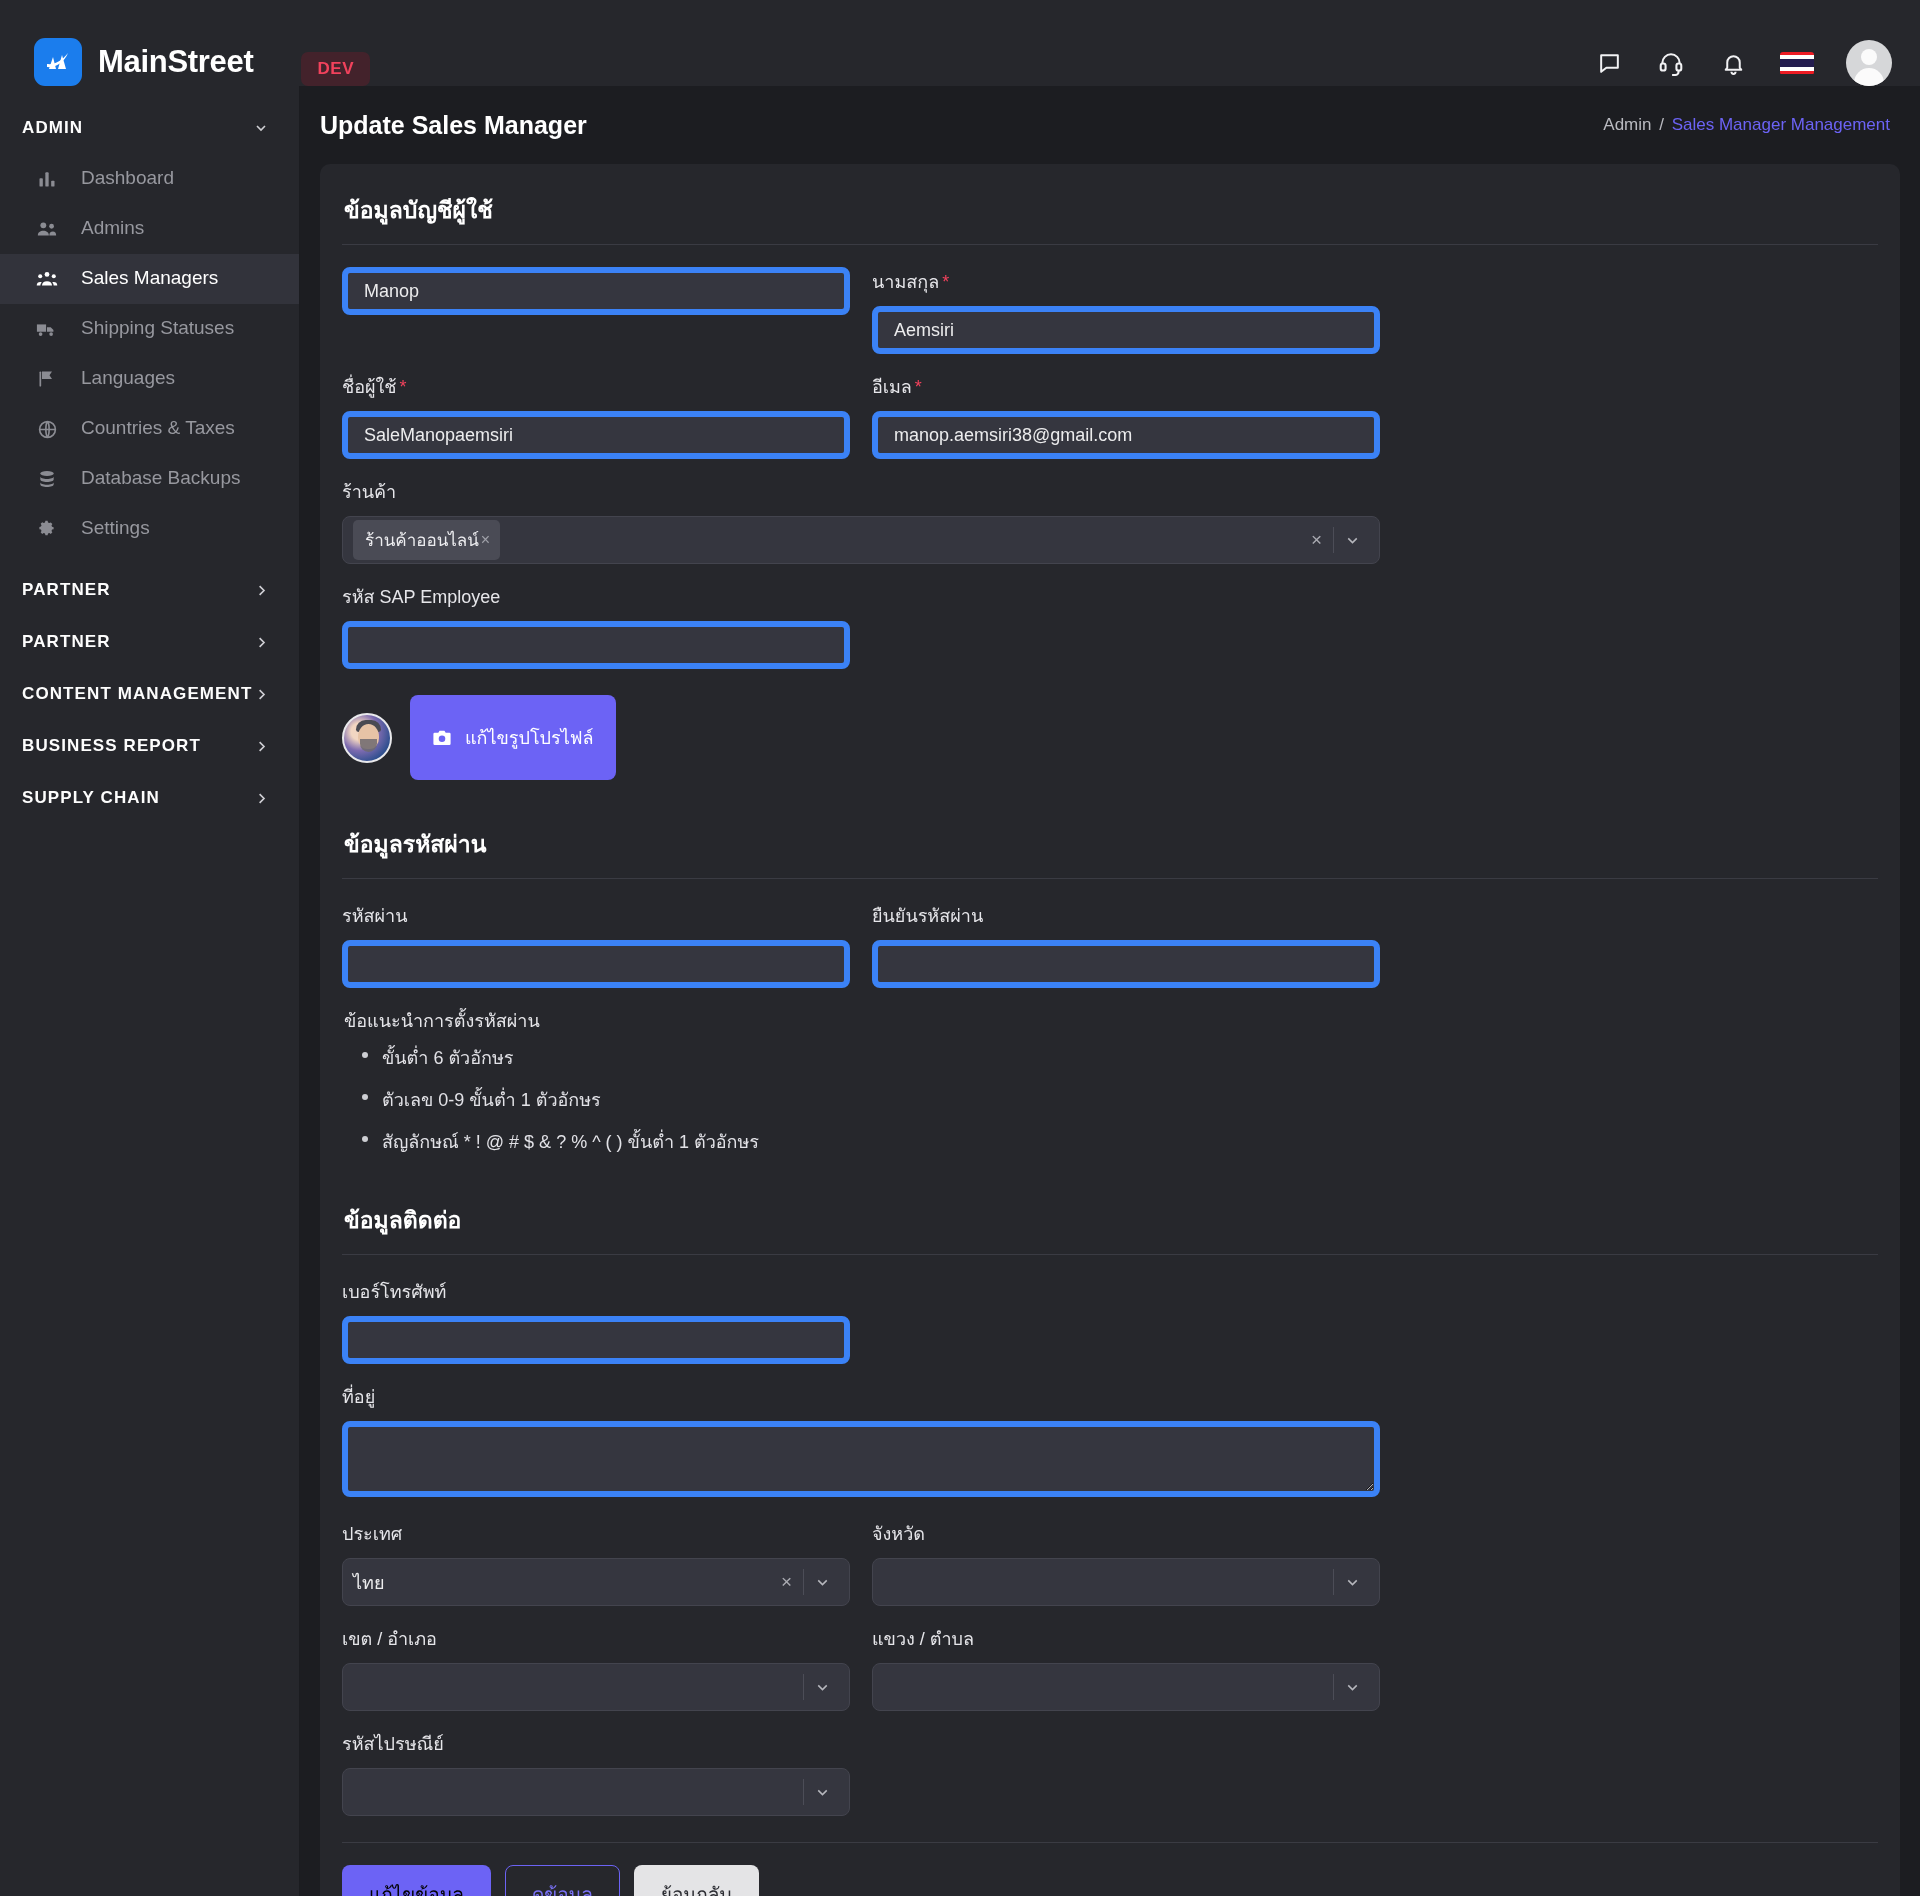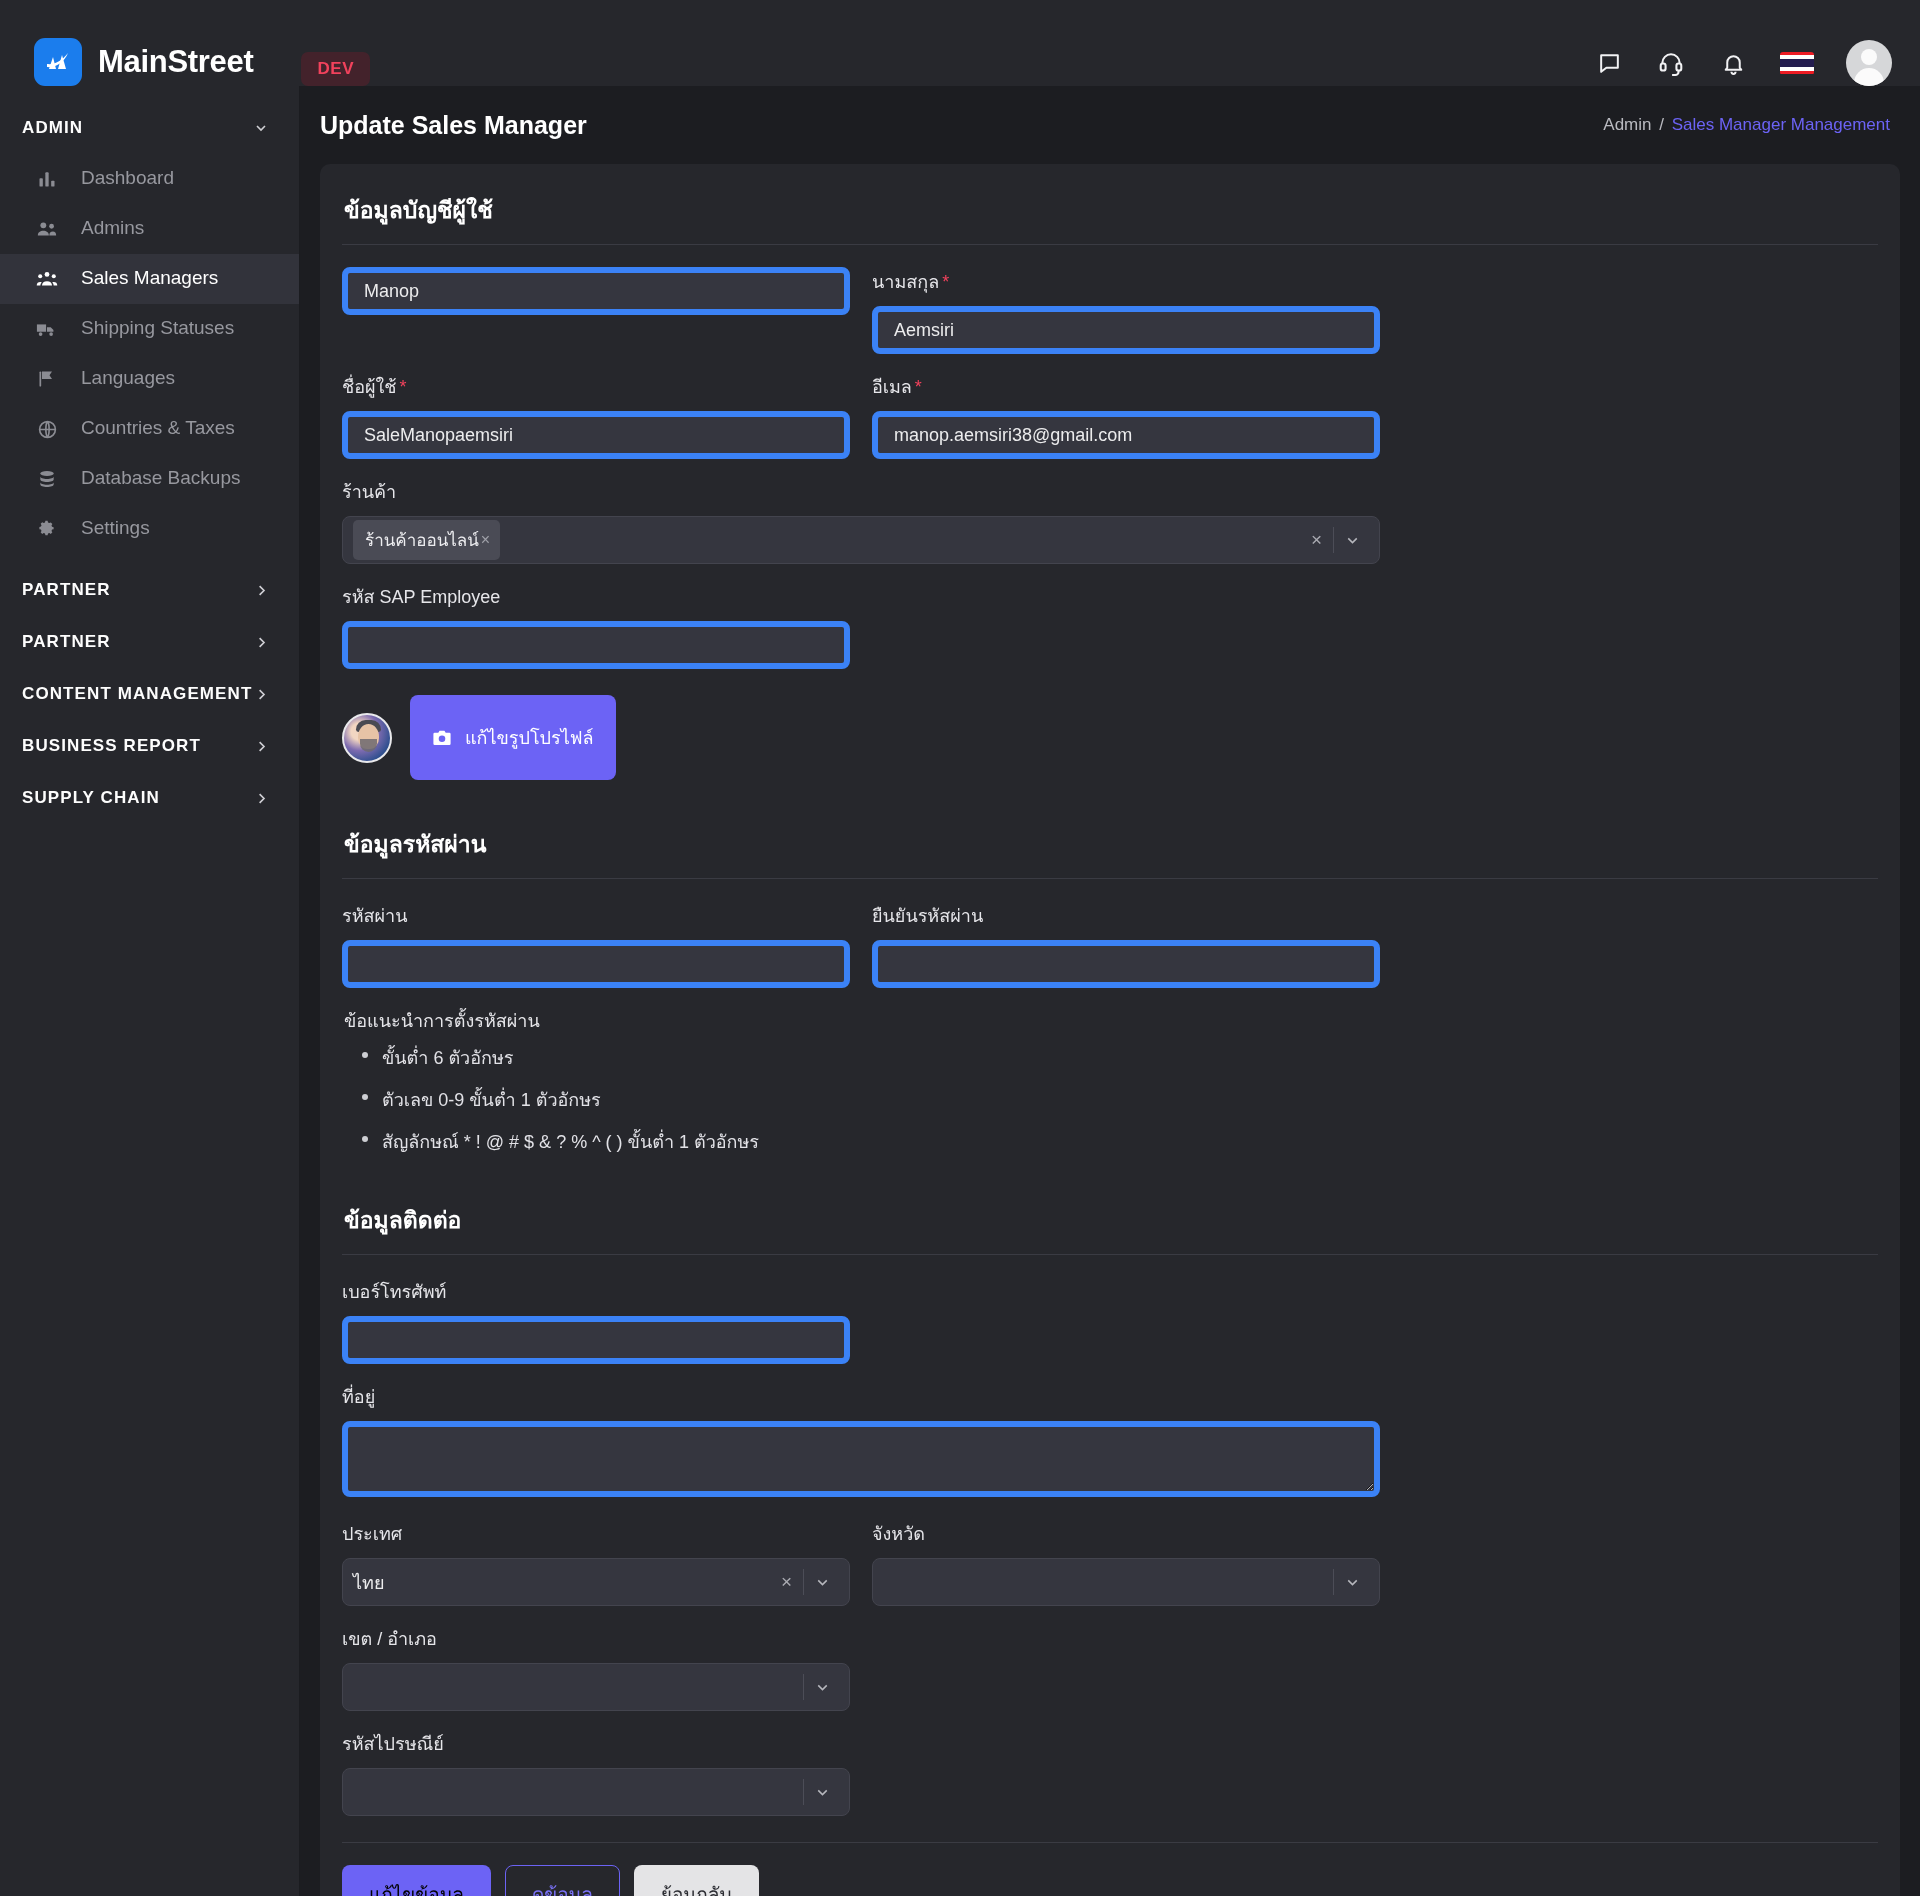--- a/index.html
+++ b/index.html
@@ -597,20 +597,34 @@
             <span class="s2-right">
               <span class="s2-divider"></span>
               <span class="s2-caret">
                 <svg width="17" height="17" viewBox="0 0 24 24" fill="none" stroke="currentColor" stroke-width="2.1">
                     <path d="M6 9l6 6 6-6"></path>
                   </svg>
               </span>
             </span>
           </div>
         </div>
+        <div class="col-half">
+          <label class="fl">แขวง / ตำบล</label>
+          <div class="s2">
+            <span class="s2-val"></span>
+            <span class="s2-right">
+              <span class="s2-divider"></span>
+              <span class="s2-caret">
+                <svg width="17" height="17" viewBox="0 0 24 24" fill="none" stroke="currentColor" stroke-width="2.1">
+                    <path d="M6 9l6 6 6-6"></path>
+                  </svg>
+              </span>
+            </span>
+          </div>
+        </div>
       </div>
 
       <div class="row">
         <div class="col-half">
           <label class="fl">รหัสไปรษณีย์</label>
           <div class="s2">
             <span class="s2-val"></span>
             <span class="s2-right">
               <span class="s2-divider"></span>
               <span class="s2-caret">

